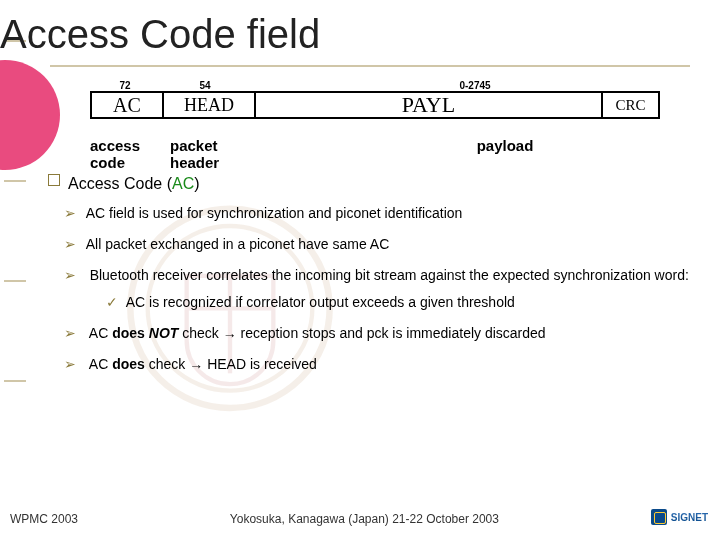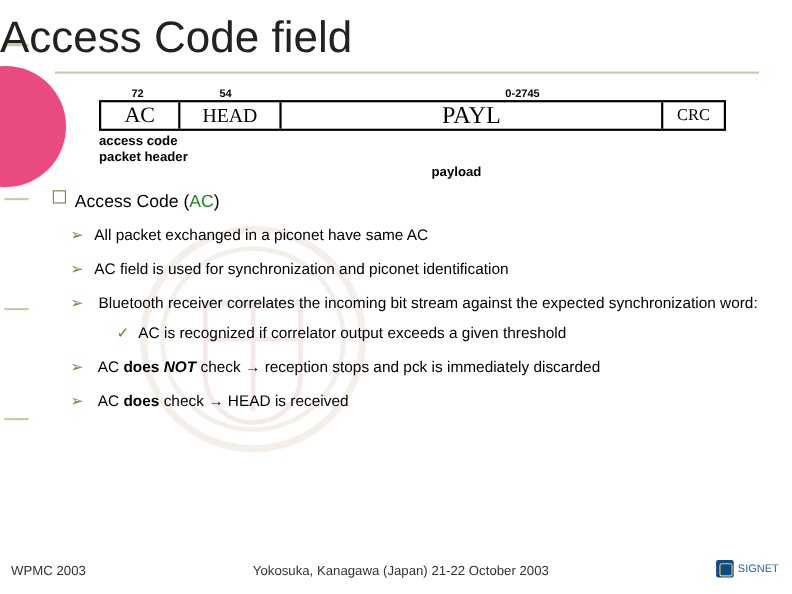--- a/index.html
+++ b/index.html
@@ -87,24 +87,23 @@
     align-items: center;
     justify-content: center;
     font-family: "Times New Roman", serif;
   }
   .b-ac   { width: 70px; font-size: 20px; }
   .b-head { width: 90px; font-size: 18px; }
   .b-payl { flex: 1; font-size: 22px; }
   .b-crc  { width: 55px; font-size: 15px; border-right: none !important; }
   .labs {
     display: flex;
-    font-size: 12px;
+    font-size: 15px;
     font-weight: bold;
-    margin-top: 2px;
-    flex-direction: column;
+    margin-top: 18px;
   }
   .l-ac   { width: 80px; }
   .l-head { width: 100px; }
   .l-payl { flex: 1; text-align: center; padding-left: 80px; }
   
   .content {
     position: absolute;
     top: 175px;
     left: 48px;
     right: 30px;
@@ -180,21 +179,21 @@
   .logo-sq::after{
     content:"";
     position:absolute;
     left:3px; top:3px;
     width:10px; height:10px;
     border:1px solid #fc3;
     border-radius:2px;
   }
   .logo-txt {
     font-size: 10px;
-    font-weight: normal;
+    font-weight: bold;
     background: linear-gradient(#2a6ab0,#0a4a8a);
     -webkit-background-clip: text;
     background-clip: text;
     color: transparent;
   }
 </style>
 </head>
 <body>
 
 <div class="left-bar">
@@ -234,22 +233,22 @@
     <div class="l-head">packet header</div>
     <div class="l-payl">payload</div>
   </div>
 </div>
 
 <div class="content">
   <div class="h1">
     <span class="sq"></span><span>Access Code (</span><span class="ac-green">AC</span><span>)</span>
   </div>
   <ul class="lvl2">
+    <li>AC field is used for synchronization and piconet identification</li>
     <li>All packet exchanged in a piconet have same AC</li>
-    <li>AC field is used for synchronization and piconet identification</li>
     <li>
       <span>Bluetooth receiver correlates the incoming bit stream against the expected synchronization word:</span>
       <ul class="lvl3">
         <li>AC is recognized if correlator output exceeds a given threshold</li>
       </ul>
     </li>
     <li>
       <span>AC </span><b>does </b><b><i>NOT</i></b><span> check </span><span class="arrow">→</span><span> reception stops and pck is immediately discarded</span>
     </li>
     <li>

